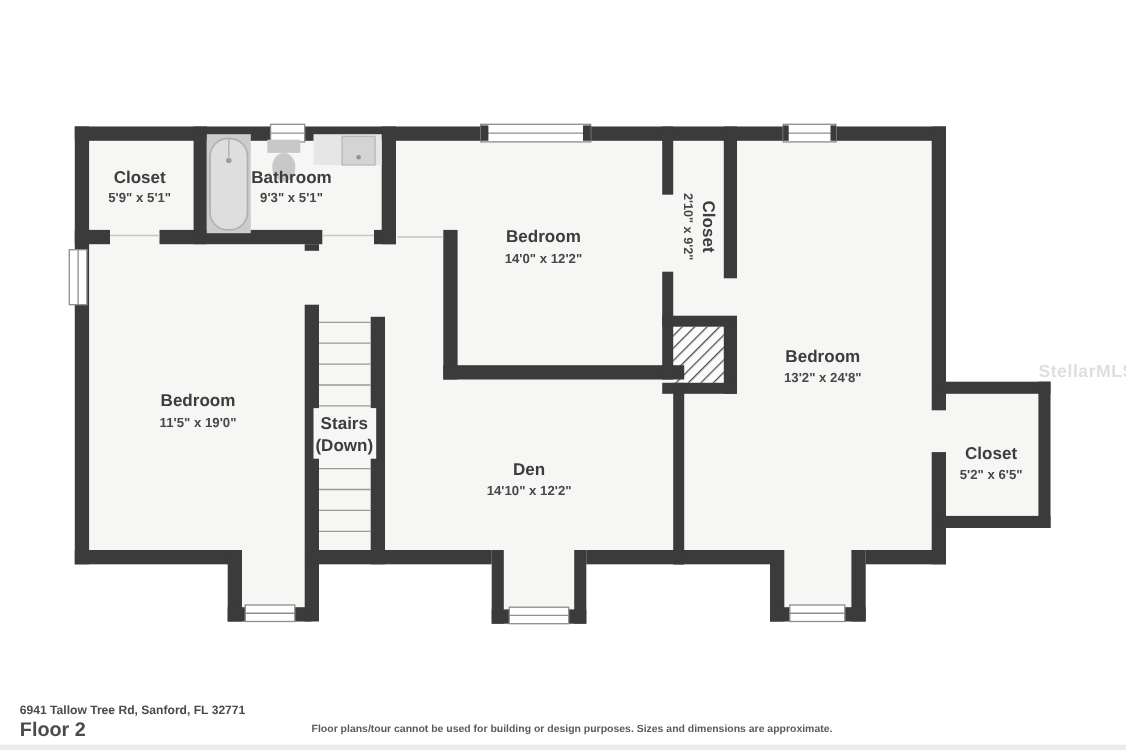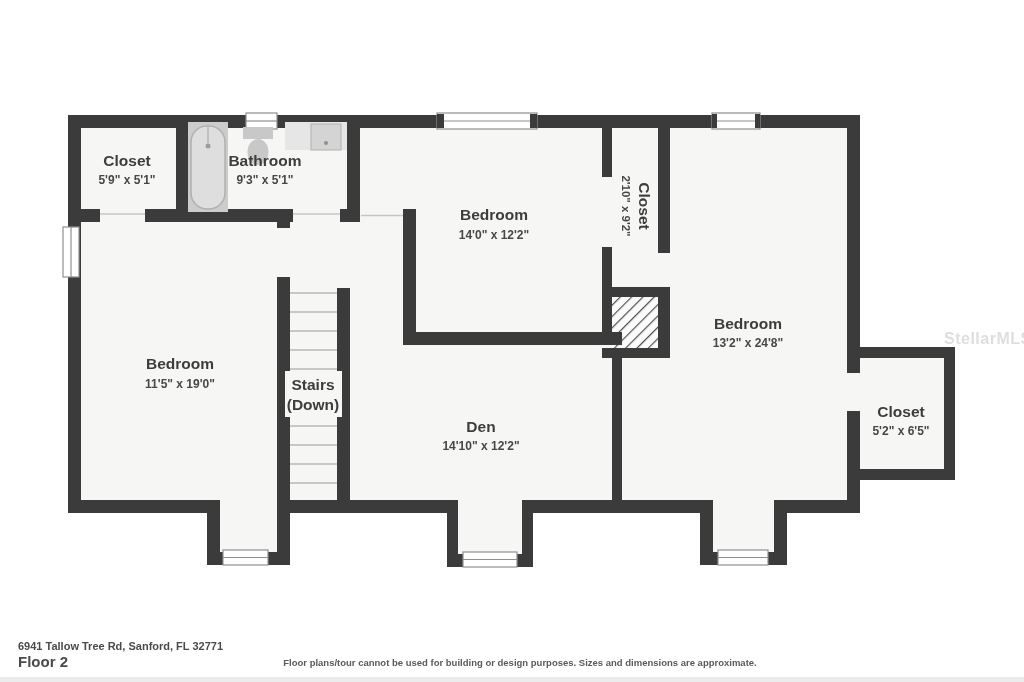--- a/index.html
+++ b/index.html
@@ -1,19 +1,19 @@
 <!DOCTYPE html>
 <html><head>
 <meta charset="utf-8">
 <style>
   html,body{margin:0;padding:0;background:#fff;}
   #stage{position:relative;width:1024px;height:682px;background:#ffffff;overflow:hidden;
          font-family:"Liberation Sans",sans-serif;padding-left:28px;}
   .addr{position:absolute;left:18px;top:640px;font-size:11px;font-weight:700;color:#4a4a4a;}
-  .floorlbl{position:absolute;left:18px;top:653px;font-size:15px;font-weight:700;color:#4a4a4a;}
+  .floorlbl{position:absolute;left:18px;top:653px;font-size:18px;font-weight:700;color:#4a4a4a;}
   .disclaimer{position:absolute;left:0;top:657px;width:1040px;text-align:center;
               font-size:9.5px;font-weight:700;color:#5a5a5a;}
   .watermark{position:absolute;left:944px;top:330px;font-size:16px;font-weight:700;
              color:#c9c9c9;opacity:.6;letter-spacing:.5px;white-space:nowrap;}
   .bottomband{position:absolute;left:0;top:677px;width:1024px;height:5px;background:#ececec;}
   svg{position:absolute;left:0;top:0;}
   text{fill:#3d3d3d;font-family:"Liberation Sans",sans-serif;font-weight:bold;}
   .rname{font-size:15.5px;}
   .rdims{font-size:12px;fill:#474747;}
   .rdims-sm{font-size:11.5px;fill:#474747;}

